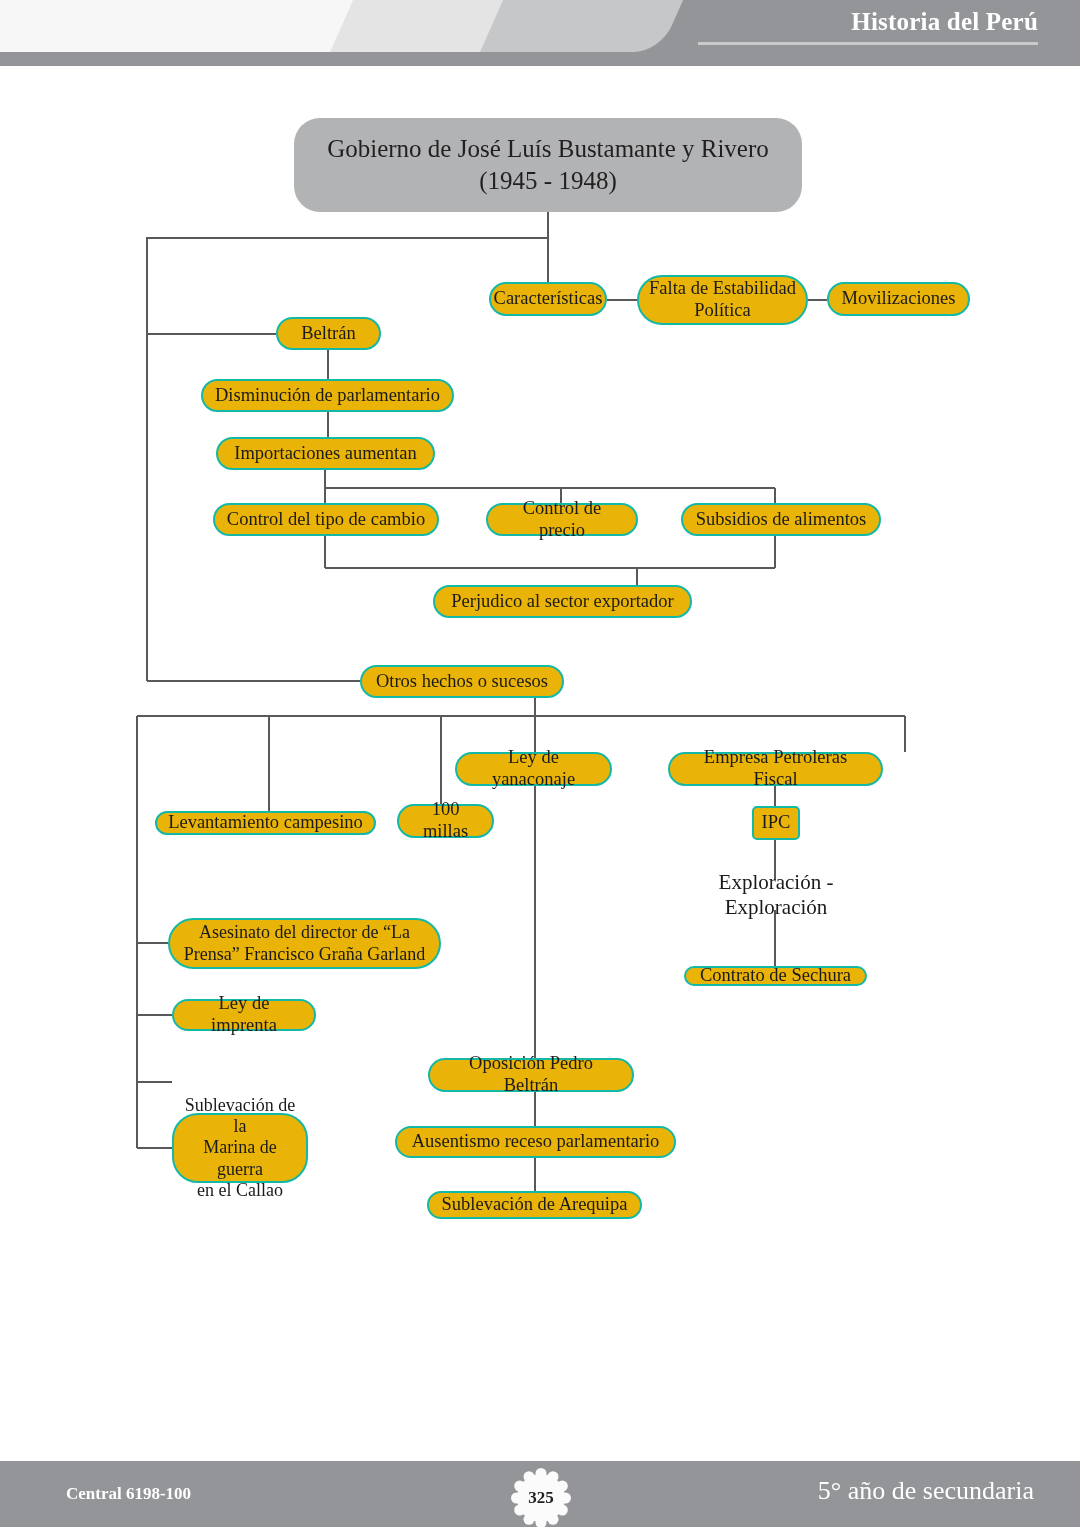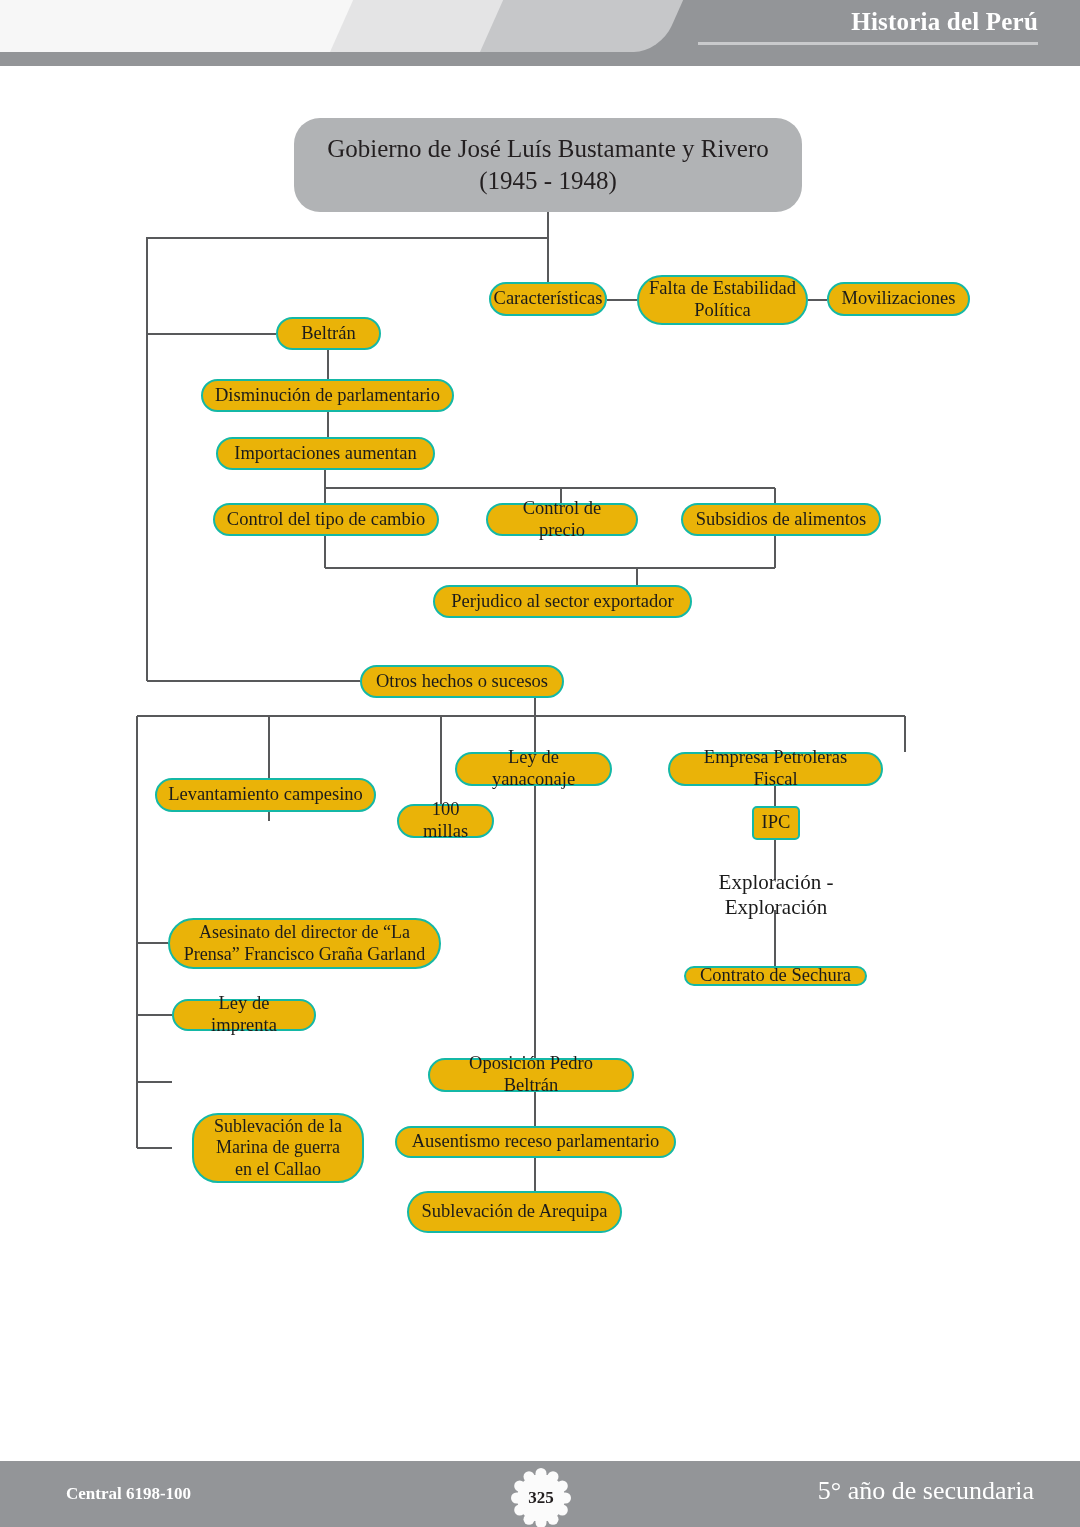--- a/index.html
+++ b/index.html
@@ -196,37 +196,37 @@
   <div class="node" style="left:213px;top:437px;width:226px;height:33px;">Control del tipo de cambio</div>
   <div class="node" style="left:486px;top:437px;width:152px;height:33px;">Control de precio</div>
   <div class="node" style="left:681px;top:437px;width:200px;height:33px;">Subsidios de alimentos</div>
   <div class="node" style="left:433px;top:519px;width:259px;height:33px;">Perjudico al sector exportador</div>
 
   <div class="node" style="left:360px;top:599px;width:204px;height:33px;">Otros hechos o sucesos</div>
 
   <div class="node" style="left:455px;top:686px;width:157px;height:34px;">Ley de yanaconaje</div>
   <div class="node" style="left:668px;top:686px;width:215px;height:34px;">Empresa Petroleras Fiscal</div>
 
-  <div class="node" style="left:155px;top:712px;width:221px;height:34px;">Levantamiento campesino</div>
+  <div class="node" style="left:155px;top:745px;width:221px;height:24px;">Levantamiento campesino</div>
   <div class="node" style="left:397px;top:738px;width:97px;height:34px;">100 millas</div>
 
   <div class="node sq" style="left:752px;top:740px;width:48px;height:34px;">IPC</div>
   <div class="node plain" style="left:665px;top:814px;width:222px;height:30px;background:#ffffff;">Exploración - Exploración</div>
   <div class="node" style="left:684px;top:900px;width:183px;height:20px;">Contrato de Sechura</div>
 
   <div class="node multi" style="left:168px;top:852px;width:273px;height:51px;white-space:pre-line;font-size:18px;">Asesinato del director de “La
 Prensa” Francisco Graña Garland</div>
   <div class="node" style="left:172px;top:933px;width:144px;height:32px;">Ley de imprenta</div>
-  <div class="node multi" style="left:172px;top:1047px;width:172px;height:70px;white-space:pre-line;font-size:18px;margin-left:20px;">Sublevación de la
+  <div class="node multi" style="left:172px;top:1047px;width:136px;height:70px;white-space:pre-line;font-size:18px;">Sublevación de la
 Marina de guerra
 en el Callao</div>
 
   <div class="node" style="left:428px;top:992px;width:206px;height:34px;">Oposición Pedro Beltrán</div>
   <div class="node" style="left:395px;top:1060px;width:281px;height:32px;">Ausentismo receso parlamentario</div>
-  <div class="node" style="left:407px;top:1125px;width:215px;height:42px;">Sublevación de Arequipa</div>
+  <div class="node" style="left:427px;top:1125px;width:215px;height:28px;">Sublevación de Arequipa</div>
 
 </div>
 
 <div id="footer">
   <div id="footer-left">Central 6198-100</div>
   <div id="footer-right">5° año de secundaria</div>
 </div>
 
 <div id="page-badge">
   <svg width="60" height="60" viewBox="0 0 60 60">

